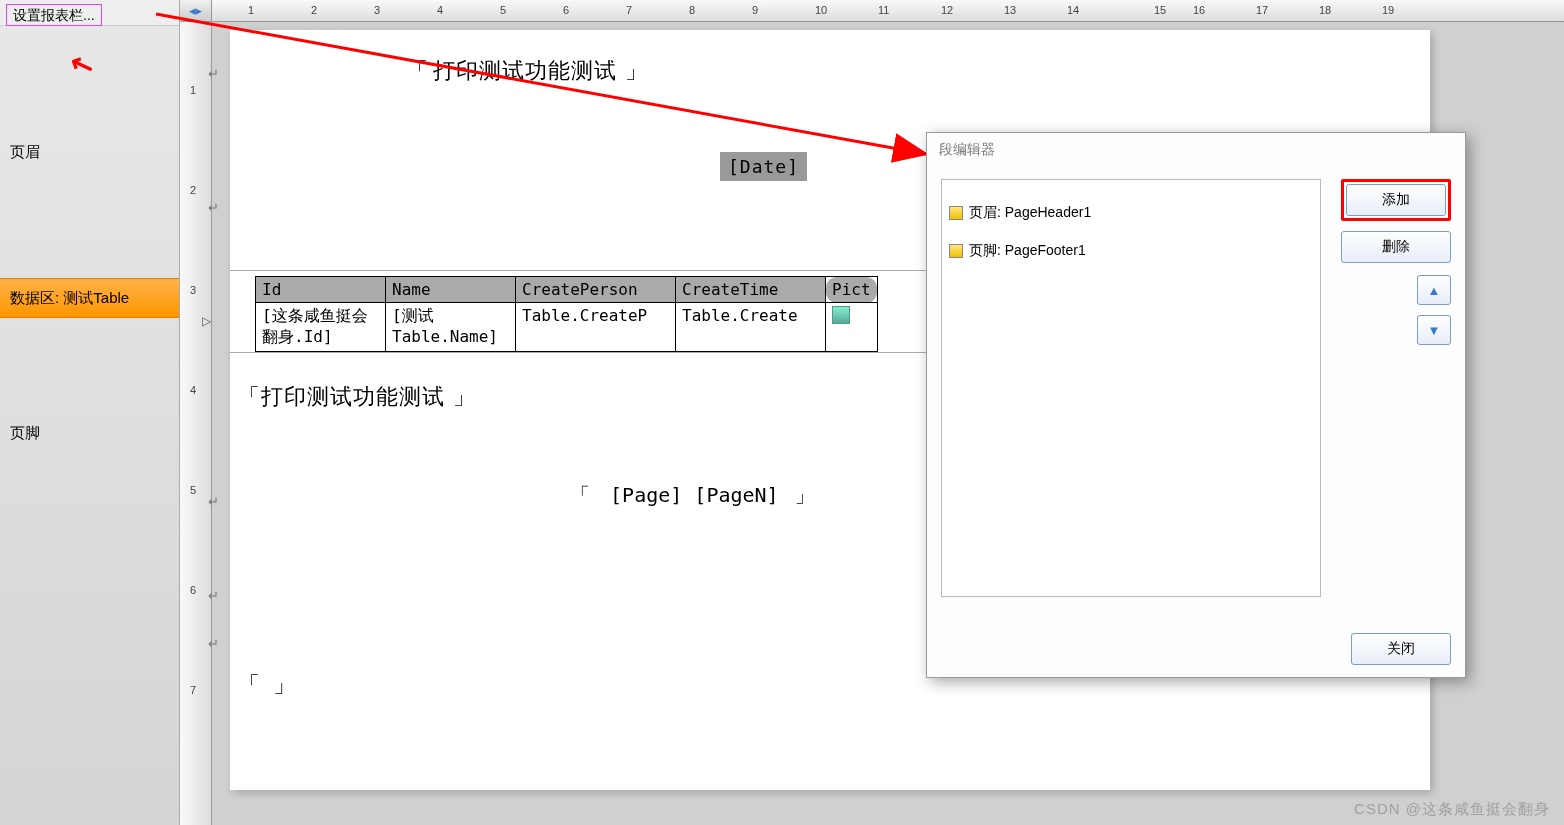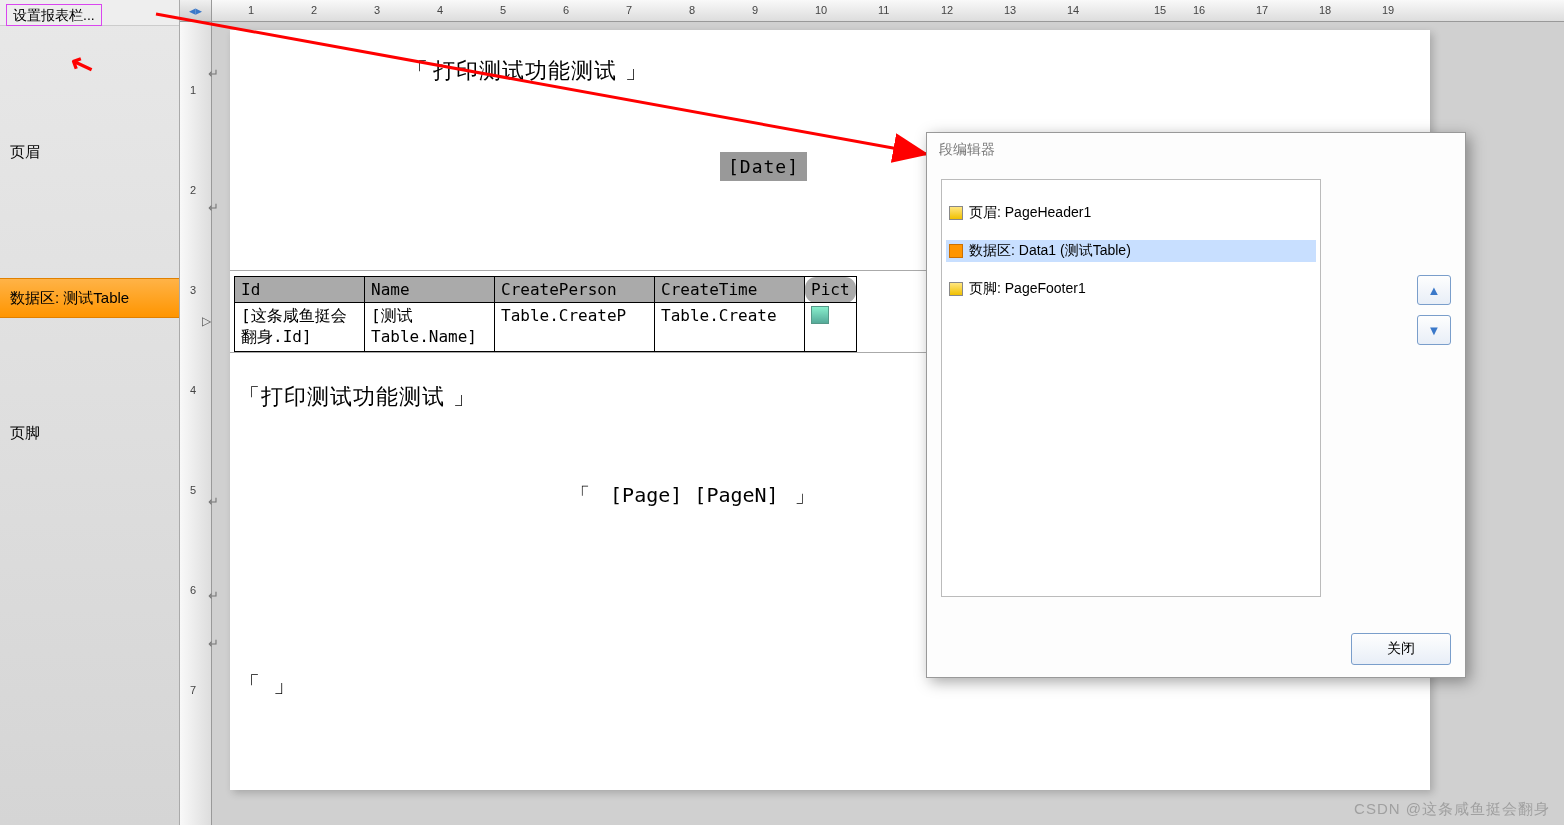--- a/index.html
+++ b/index.html
@@ -27,21 +27,21 @@
 .placeholder { font-family: "SimSun", monospace; font-size: 18px; letter-spacing: 1px; white-space: pre; }
 .darkph { background: #999; padding: 4px 8px; display: inline-block; }
 
 .title1 { position: absolute; top: 24px; left: 170px; font-size: 22px; padding: 2px 6px; }
 .title1::before { content:"「"; margin-right:4px;} .title1::after{content:"」";margin-left:8px;}
 .date-ph { position: absolute; top: 122px; left: 490px; }
 .tri { position: absolute; left: -28px; top: 284px; color: #555; font-size: 12px; }
 
 .enter-icon { position: absolute; left: -22px; color: #777; font-size: 13px; }
 
-table.dtable { position: absolute; top: 246px; left: 4px; border-collapse: collapse; font-family: SimSun, monospace; font-size: 16px; }
+table.dtable { position: absolute; top: 246px; left: 25px; border-collapse: collapse; font-family: SimSun, monospace; font-size: 16px; }
 table.dtable th, table.dtable td { border: 1px solid #000; padding: 3px 6px; text-align: left; vertical-align: top; }
 table.dtable th { background: #aaa; font-weight: normal; height: 24px; }
 table.dtable td { height: 40px; background: #fff; }
 
 .title2 { position: absolute; top: 352px; left: 8px; font-size: 22px; }
 .title2::before { content:"「"; } .title2::after{content:"」"; margin-left:8px;}
 .page-ph { position: absolute; top: 452px; left: 340px; font-size: 20px; font-family: SimSun, monospace; }
 .page-ph::before{content:"「 "; letter-spacing:4px;} .page-ph::after{content:" 」"; letter-spacing:4px;}
 .empty-br { position: absolute; top: 640px; left: 8px; font-size: 22px; font-family: monospace; }
 
@@ -170,29 +170,31 @@
 </div>
 
 <div class="dialog">
   <div class="dialog-title">段编辑器</div>
   <div class="dialog-body">
     <div class="list-box" id="dlglist">
         <div class="list-item">
           <span class="li-icon ic-y"></span>
           <span>页眉: PageHeader1</span>
         </div>
-        <div class="list-item sel">
-          <span class="li-icon ic-o"></span>
-          <span>数据区: Data1 (测试Table)</span>
-        </div>
         <div class="list-item">
           <span class="li-icon ic-y"></span>
           <span>页脚: PageFooter1</span>
         </div>
       </div>
+    <div class="btn-col">
+      <div class="add-btn-wrap">
+        <button class="dlg-btn" style="width:100%">添加</button>
+      </div>
+      <button class="dlg-btn">删除</button>
+    </div>
     <div class="arrow-btns">
       <button class="ico-btn">
           <span>▲</span>
         </button>
       <button class="ico-btn">
           <span>▼</span>
         </button>
     </div>
   </div>
   <button class="dlg-btn close-btn">关闭</button>

